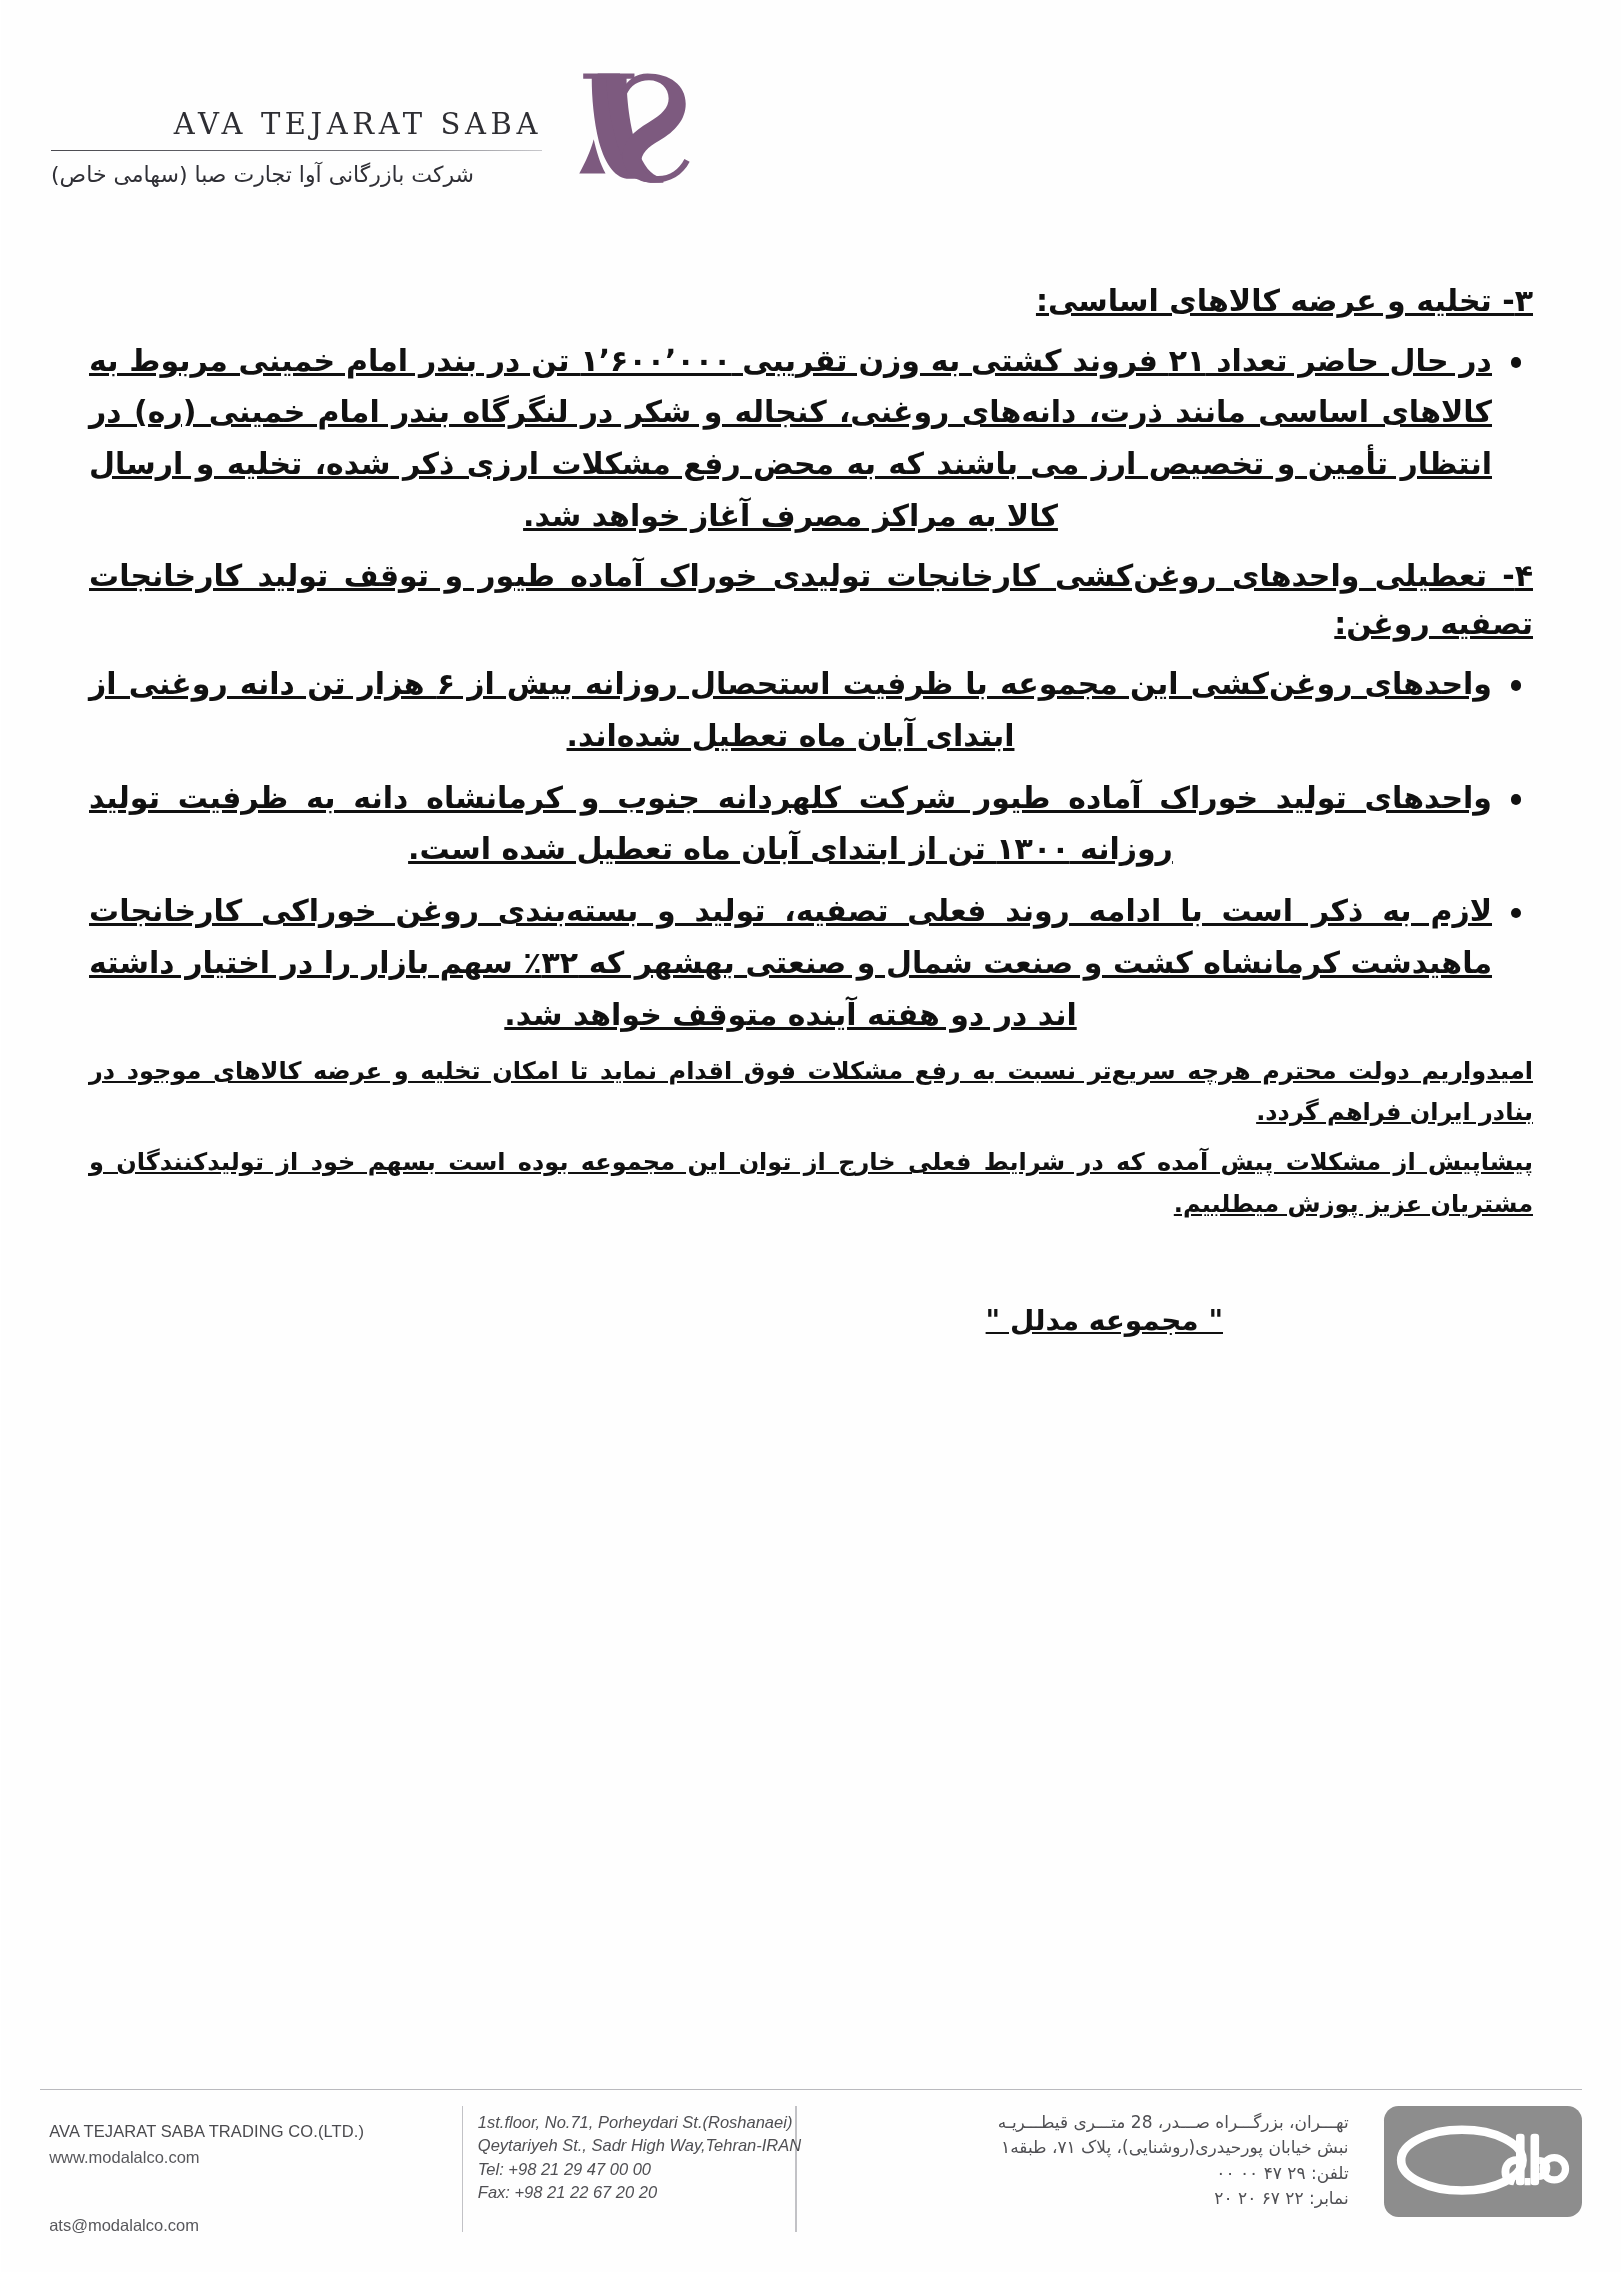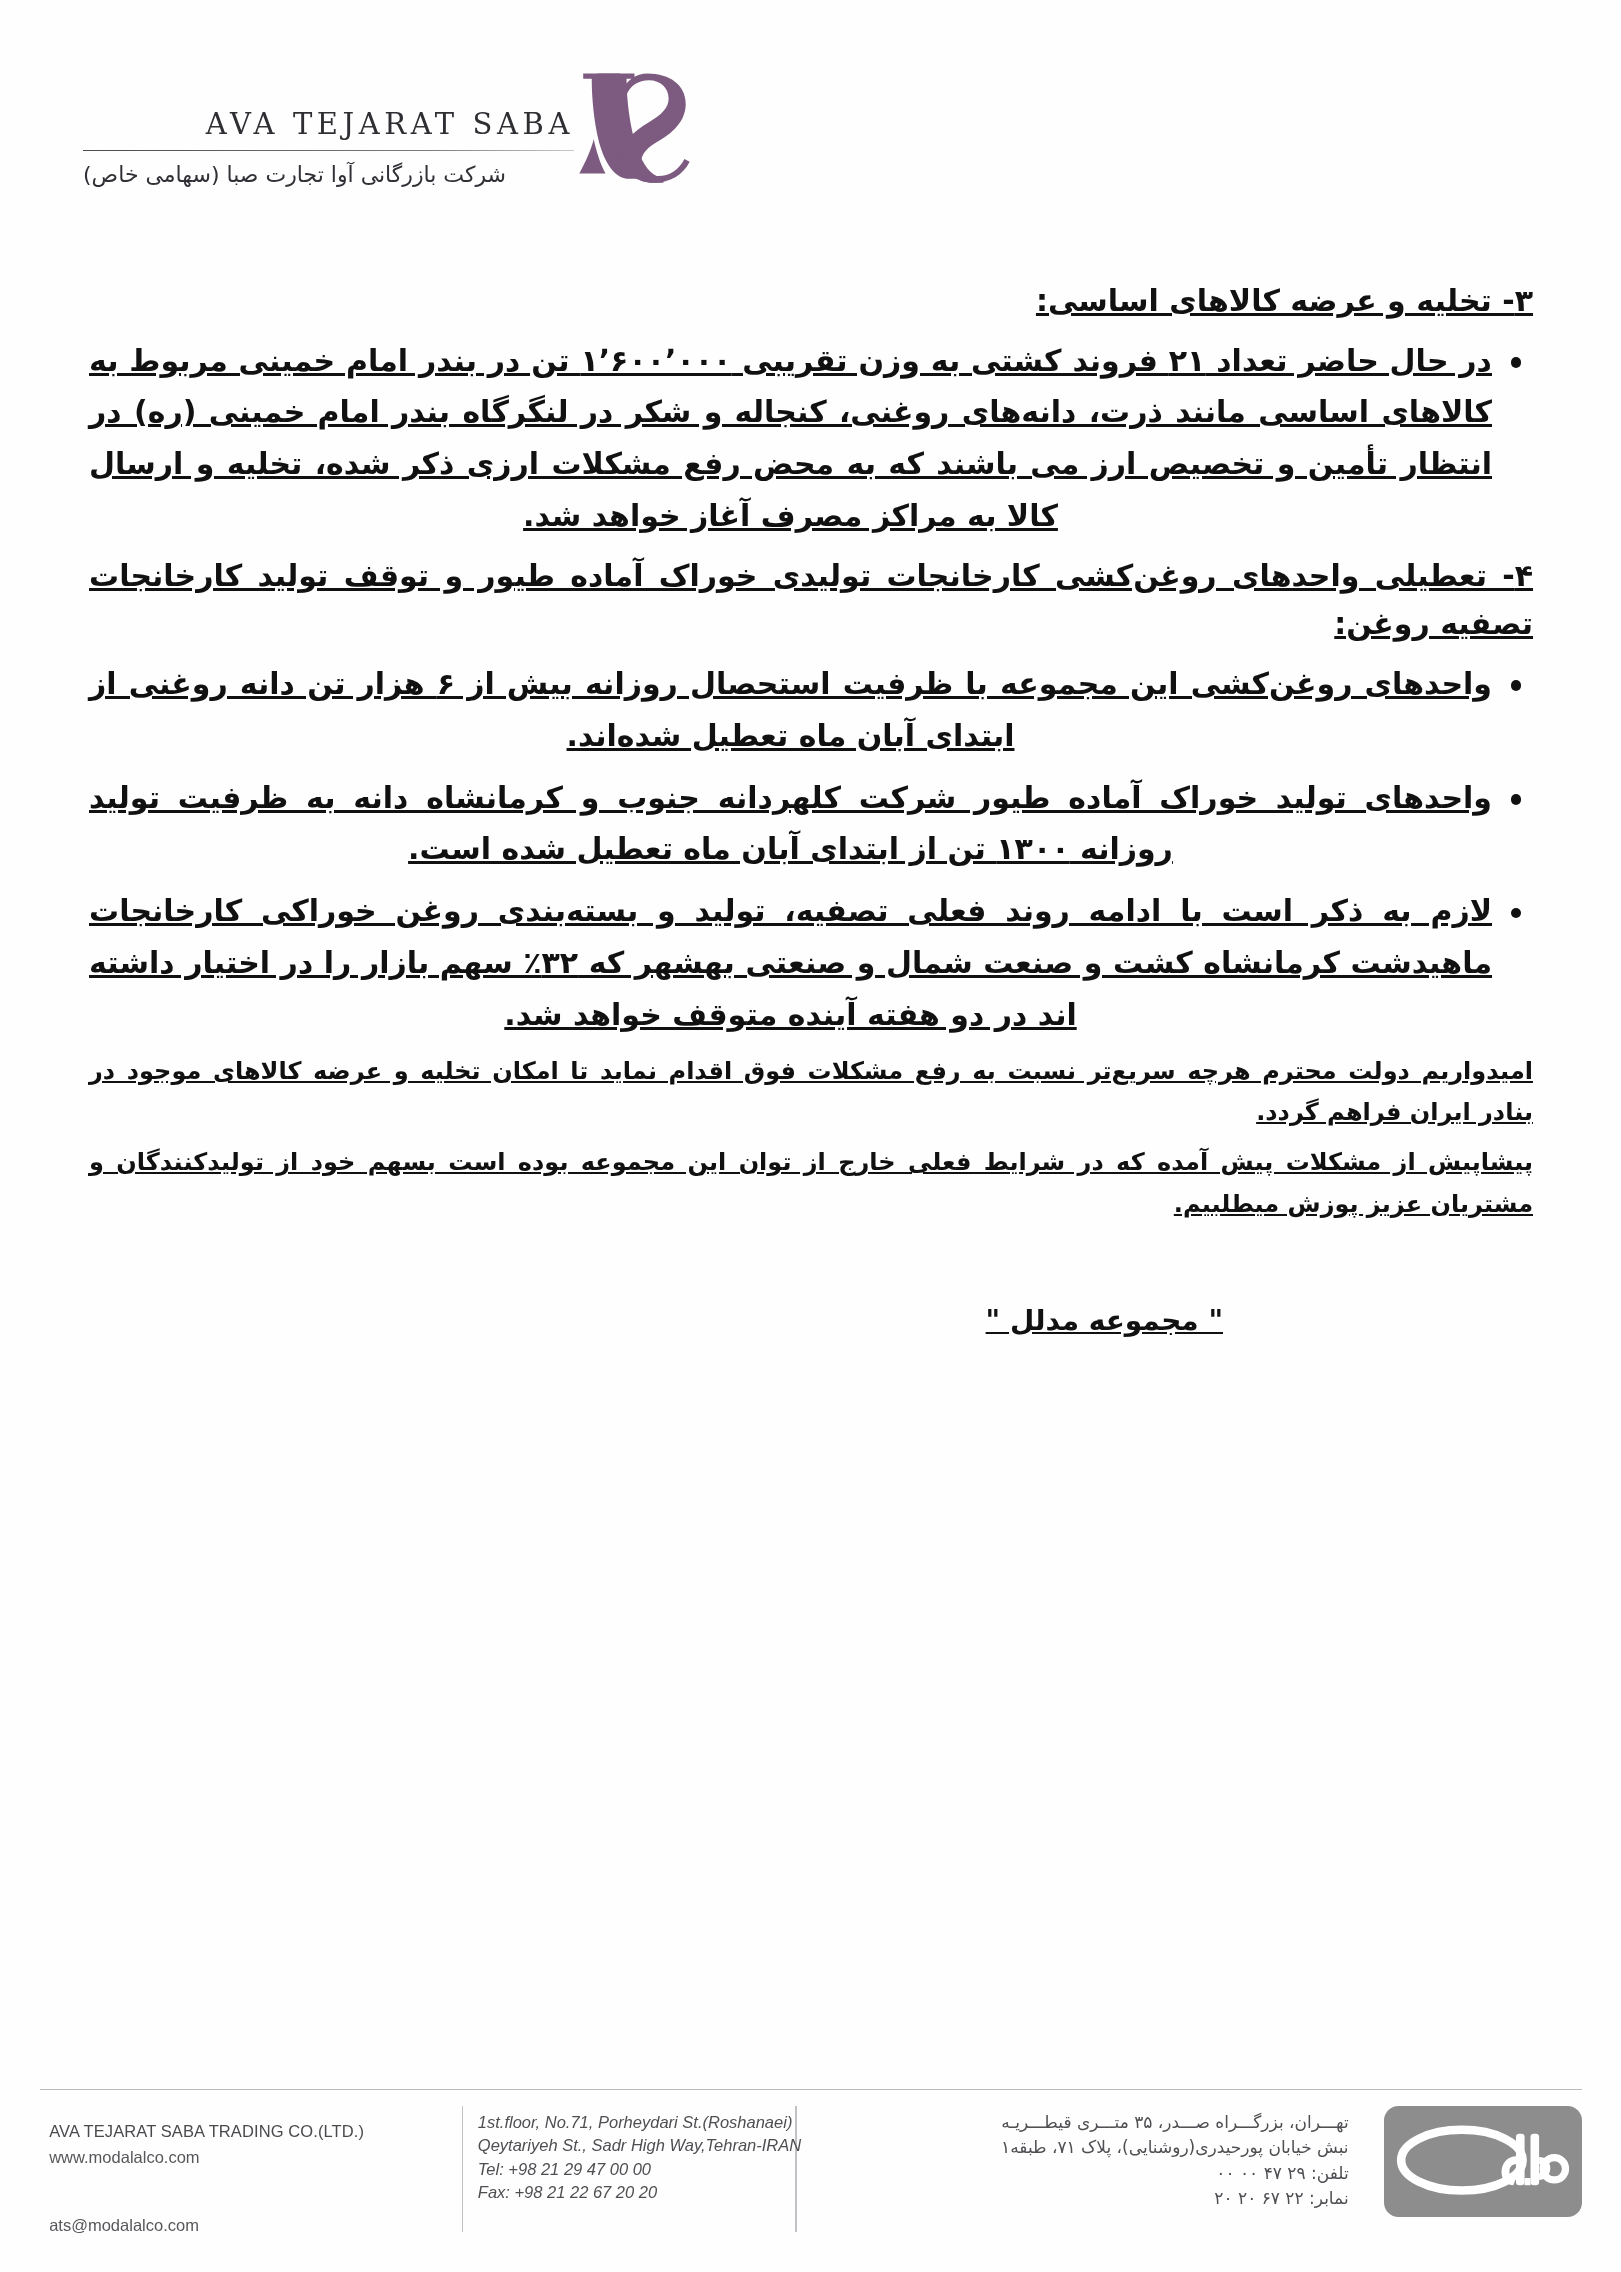--- a/index.html
+++ b/index.html
@@ -26,20 +26,21 @@
   
   .header {
     position: absolute;
     top: 63px;
     left: 99px;
     width: 613px;
     height: 152px;
     display: flex;
     flex-direction: row;
     align-items: flex-start;
+    gap: 32px;
   }
   .logo-mark {
     width: 138px;
     height: 125px;
     position: relative;
     flex: 0 0 auto;
   }
   .logo-mark svg { display: block; }
   .logo-text-wrap {
     margin-left: 12px;
@@ -294,21 +295,21 @@
     <div class="f-col f-addr">
       <div>1st.floor, No.71, Porheydari St.(Roshanaei)</div>
       <div>Qeytariyeh St., Sadr High Way,Tehran-IRAN</div>
       <div>Tel: +98 21 29 47 00 00</div>
       <div>Fax: +98 21 22 67 20 20</div>
     </div>
 
     <div class="f-divider"></div>
 
     <div class="f-col f-addr-fa">
-      <div>تهـــران، بزرگـــراه صـــدر، ۳۵ متـــری قیطـــریـه</div>
+      <div>تهـــران، بزرگـــراه صـــدر، 28 متـــری قیطـــریـه</div>
       <div>نبش خیابان پورحیدری(روشنایی)، پلاک ۷۱، طبقه۱</div>
       <div>تلفن: ۲۹ ۴۷ ۰۰ ۰۰</div>
       <div>نمابر: ۲۲ ۶۷ ۲۰ ۲۰</div>
     </div>
 
     <div class="f-logo">
       <div class="modal-badge">
         <svg width="198" height="111" viewBox="0 0 300 168" xmlns="http://www.w3.org/2000/svg">
           <ellipse cx="118" cy="82" rx="92" ry="46" fill="none" stroke="#ffffff" stroke-width="13"></ellipse>
           <path d="M196 120 C186 120 178 112 178 100 C178 86 188 76 200 76 L200 88 C194 88 190 92 190 99 C190 105 194 109 200 109 Z" fill="#ffffff"></path>

